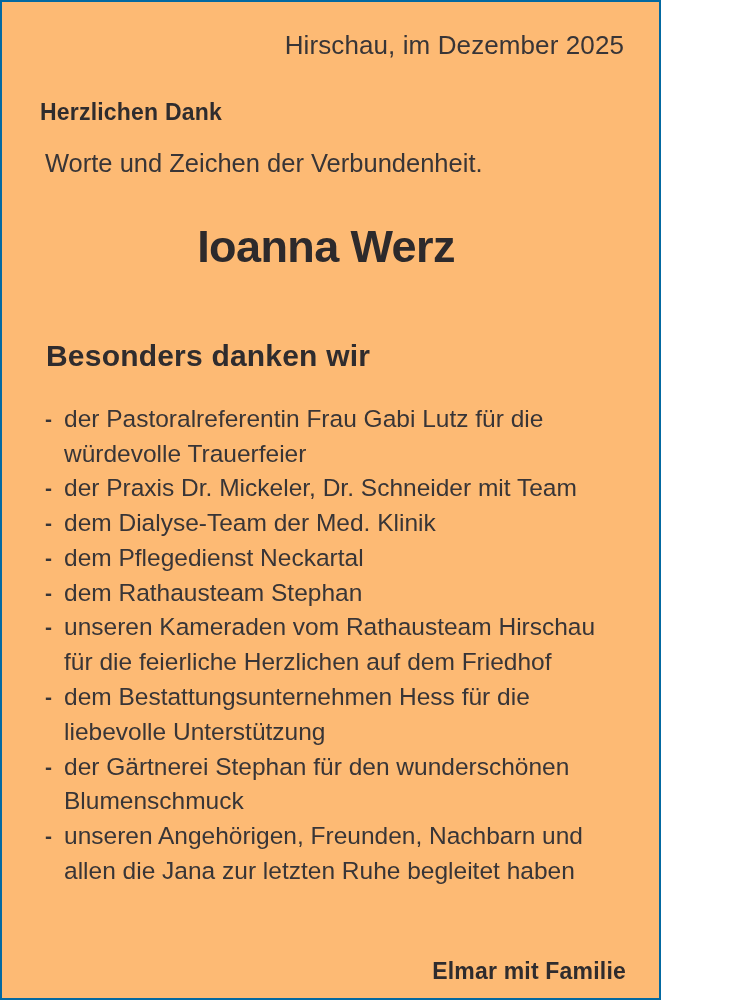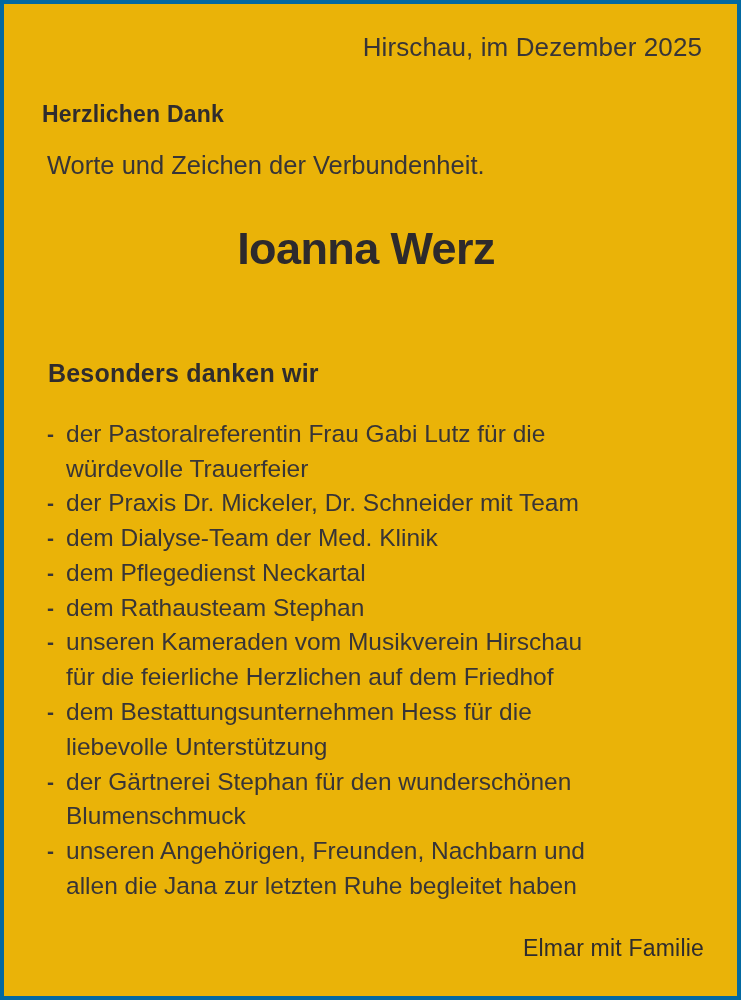--- a/index.html
+++ b/index.html
@@ -5,25 +5,25 @@
   html, body {
     margin: 0;
     padding: 0;
     background: #ffffff;
   }
   body {
     font-family: "Liberation Sans", sans-serif;
   }
   .page {
     position: relative;
-    width: 741px;
+    width: 661px;
     height: 1000px;
     box-sizing: border-box;
-    background: #eab308;
-    border: 4px solid #0369a1;
+    background: #fdba74;
+    border: 2px solid #0369a1;
     overflow: hidden;
   }
   .inner {
     position: relative;
     width: 100%;
     height: 100%;
     box-sizing: border-box;
     padding: 0 33px 0 38px;
   }
 
@@ -60,24 +60,24 @@
     font-size: 45px;
     font-weight: bold;
     color: #2d2a2c;
     letter-spacing: -0.6px;
     margin-top: 44px;
     padding-right: 14px;
     line-height: 1;
   }
 
   .special-heading {
-    font-size: 25px;
+    font-size: 30px;
     font-weight: bold;
     color: #2f2c2e;
-    margin-top: 88px;
+    margin-top: 70px;
     margin-left: 6px;
     letter-spacing: 0.2px;
   }
 
   .thanks-list {
     list-style: none;
     margin: 0;
     padding: 0;
     margin-top: 29px;
     margin-left: 5px;
@@ -99,23 +99,23 @@
     line-height: 1.62;
   }
   .item-text {
     flex: 1 1 auto;
   }
   .item-text .wrap-line { display: block; }
 
   .signature {
     position: absolute;
     right: 33px;
-    bottom: 34px;
+    bottom: 13px;
     font-size: 23px;
-    font-weight: normal;
+    font-weight: bold;
     color: #2f2c2e;
     letter-spacing: 0.2px;
   }
 </style>
 </head>
 <body>
 
 <div class="page">
   <div class="inner">
 
@@ -165,21 +165,21 @@
       <li class="thanks-item">
         <span class="dash">-</span>
         <span class="item-text">
           <span class="wrap-line">dem Rathausteam Stephan</span>
         </span>
       </li>
 
       <li class="thanks-item">
         <span class="dash">-</span>
         <span class="item-text">
-          <span class="wrap-line">unseren Kameraden vom Musikverein Hirschau</span>
+          <span class="wrap-line">unseren Kameraden vom Rathausteam Hirschau</span>
           <span class="wrap-line">für die feierliche Herzlichen auf dem Friedhof</span>
         </span>
       </li>
 
       <li class="thanks-item">
         <span class="dash">-</span>
         <span class="item-text">
           <span class="wrap-line">dem Bestattungsunternehmen Hess für die</span>
           <span class="wrap-line">liebevolle Unterstützung</span>
         </span>

